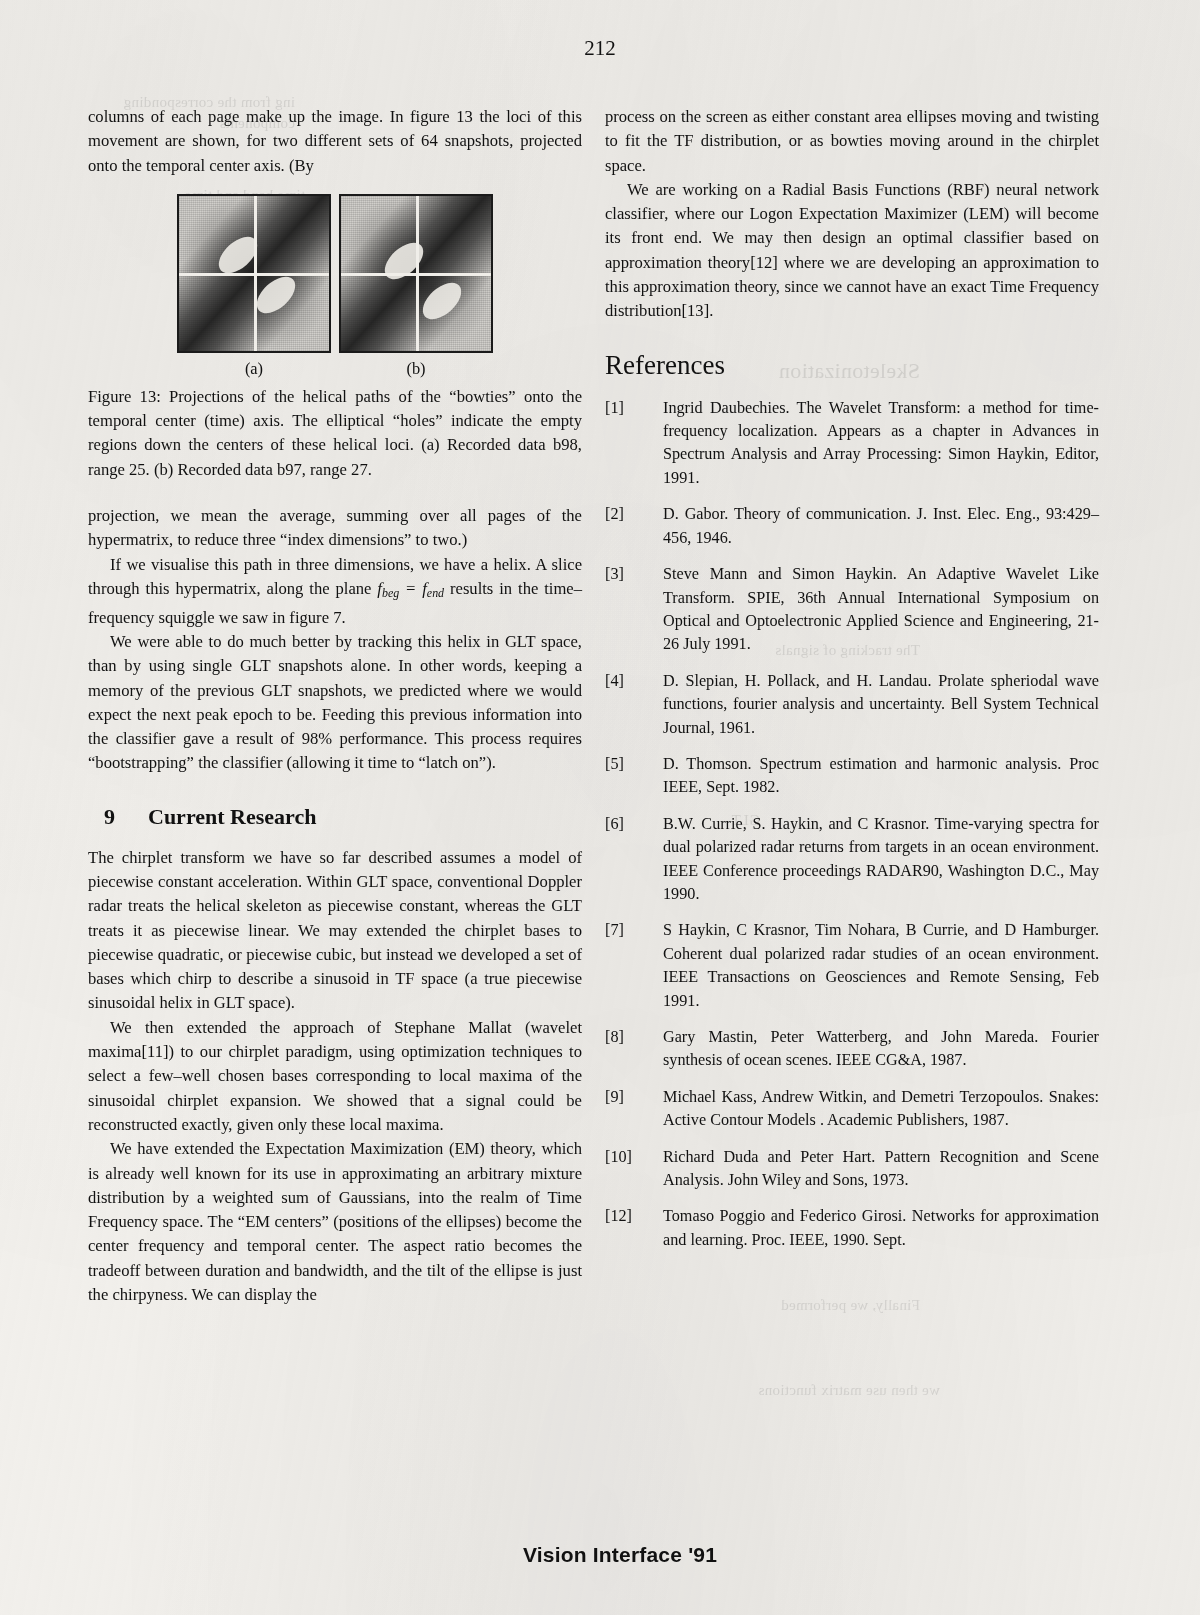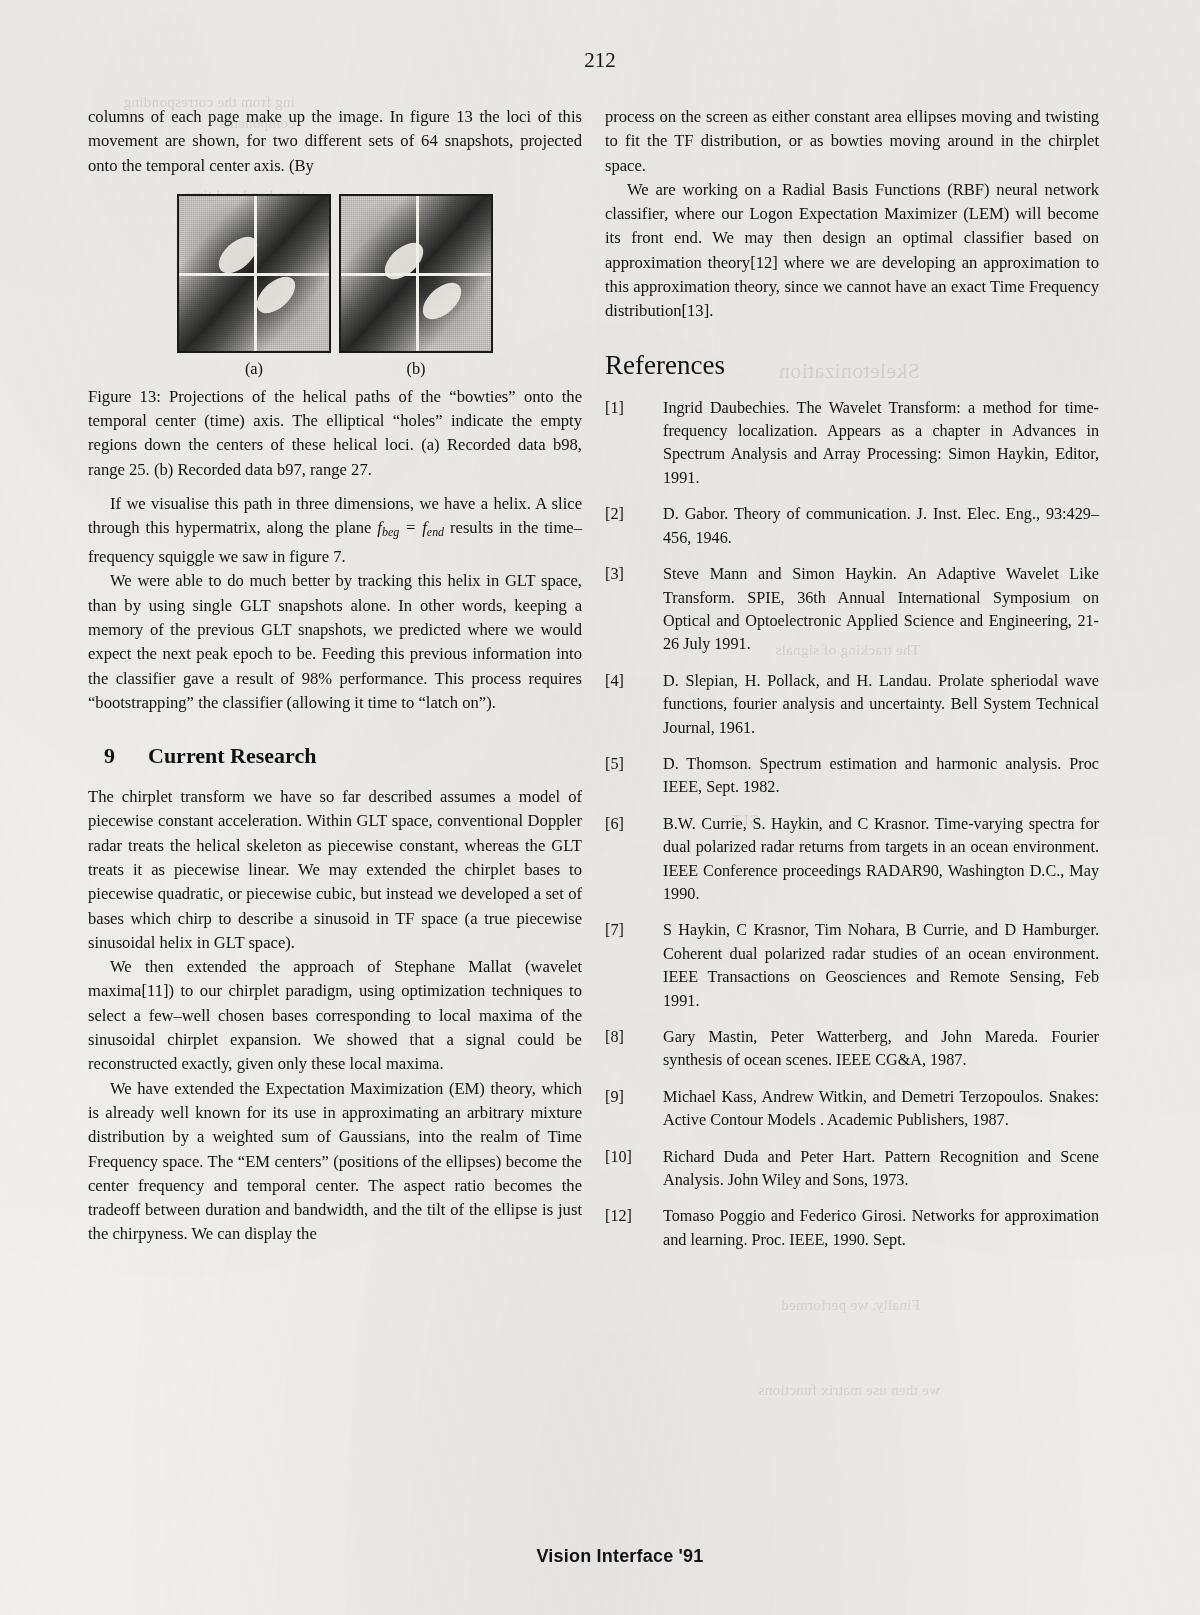--- a/index.html
+++ b/index.html
@@ -42,21 +42,21 @@
   .bleed.b1 { left: 95px; top: 92px; width: 200px; }
   .bleed.b2 { left: 95px; top: 185px; width: 210px; }
   .bleed.b3 { left: 620px; top: 360px; width: 300px; font-size: 22px; }
   .bleed.b4 { left: 620px; top: 640px; width: 300px; }
   .bleed.b5 { left: 620px; top: 810px; width: 140px; }
   .bleed.b6 { left: 620px; top: 1295px; width: 300px; }
   .bleed.b7 { left: 620px; top: 1380px; width: 320px; }
 
   .page-number {
     position: absolute;
-    top: 48px;
+    top: 36px;
     left: 0;
     right: 0;
     text-align: center;
     font-size: 21px;
     font-family: "Liberation Serif", serif;
   }
 
   .columns {
     position: absolute;
     top: 105px;
@@ -197,21 +197,21 @@
   }
 
   .footer {
     position: absolute;
     bottom: 48px;
     left: 0;
     right: 0;
     text-align: center;
     font-family: "Liberation Sans", sans-serif;
     font-weight: bold;
-    font-size: 18px;
+    font-size: 21px;
     letter-spacing: 0.2px;
     padding-left: 40px;
   }
 
   .sub { font-size: 0.72em; vertical-align: -0.28em; }
 </style>
 </head>
 <body>
 
 <div class="paper-noise"></div>
@@ -255,20 +255,21 @@
           <div class="crossh"></div>
         </div>
       </div>
       <div class="figure-labels">
         <span>(a)</span>
         <span>(b)</span>
       </div>
       <div class="figure-caption">Figure 13: Projections of the helical paths of the “bowties” onto the temporal center (time) axis. The elliptical “holes” indicate the empty regions down the centers of these helical loci. (a) Recorded data b98, range 25. (b) Recorded data b97, range 27.</div>
     </div>
 
+    <p class="body gap">projection, we mean the average, summing over all pages of the hypermatrix, to reduce three “index dimensions” to two.)</p>
 
     <p class="body" style="text-indent:22px;">
       <span>If we visualise this path in three dimensions, we have a helix. A slice through this hypermatrix, along the plane </span><span class="it">f<span class="sub">beg</span> = f<span class="sub">end</span></span><span> results in the time–frequency squiggle we saw in figure 7.</span>
     </p>
 
     <p class="body">We were able to do much better by tracking this helix in GLT space, than by using single GLT snapshots alone. In other words, keeping a memory of the previous GLT snapshots, we predicted where we would expect the next peak epoch to be. Feeding this previous information into the classifier gave a result of 98% performance. This process requires “bootstrapping” the classifier (allowing it time to “latch on”).</p>
 
     <h2 class="section">
       <span class="num">9</span><span>Current Research</span>
     </h2>

